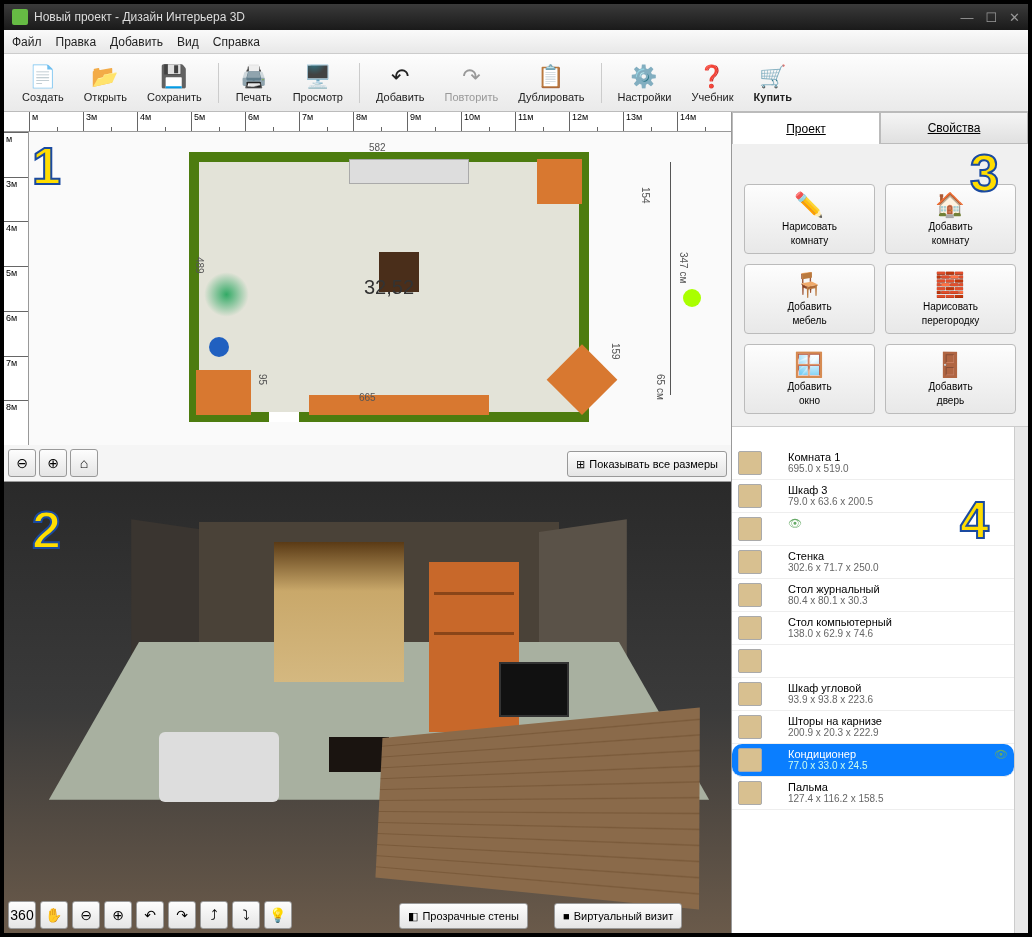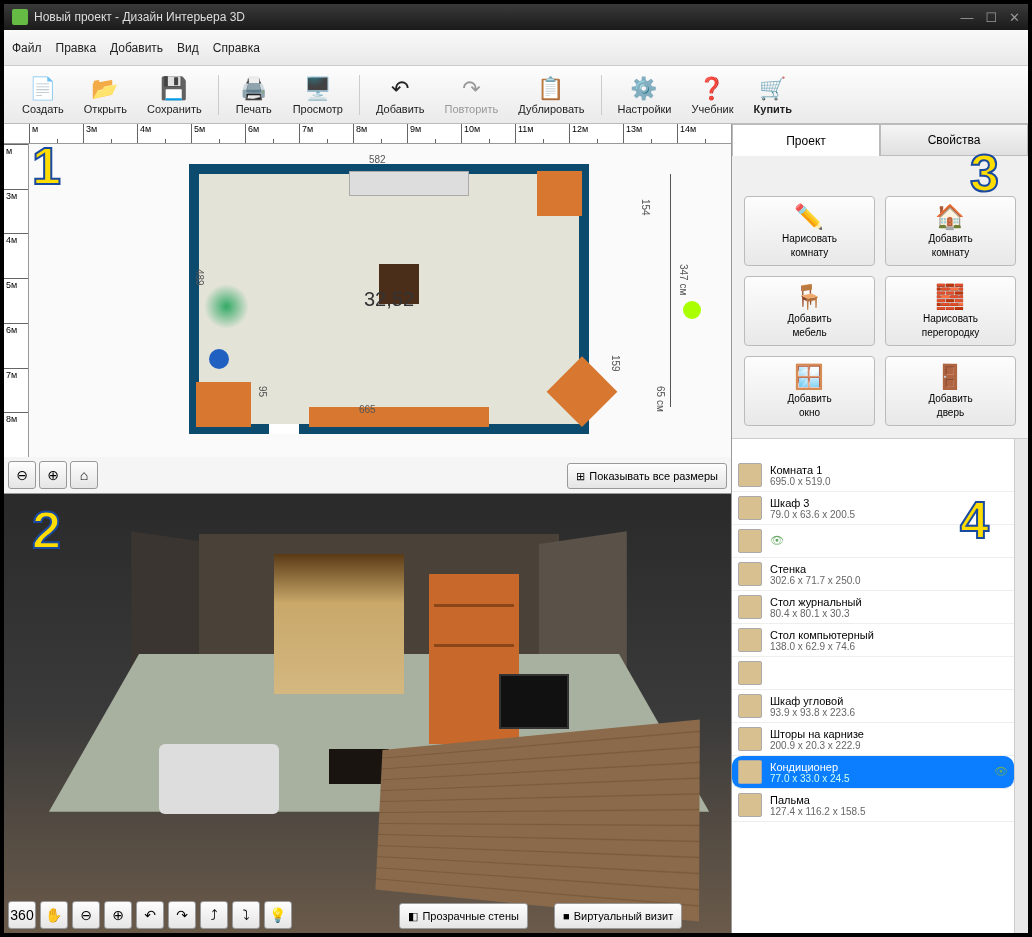--- a/index.html
+++ b/index.html
@@ -2,36 +2,36 @@
 <html><head>
 <meta charset="utf-8">
 <style>
 * { margin: 0; padding: 0; box-sizing: border-box; font-family: Tahoma, Arial, sans-serif; }
 body { background: #000; width: 1032px; height: 937px; overflow: hidden; }
 .window { width: 1032px; height: 937px; border: 4px solid #000; background: #fff; display: flex; flex-direction: column; }
 .titlebar { height: 26px; background: linear-gradient(to bottom, #3a3a3a, #1a1a1a); display: flex; align-items: center; padding: 0 8px; color: #ddd; font-size: 12px; }
 .titlebar .icon-box { width: 16px; height: 16px; background: #6b4; border-radius: 2px; margin-right: 6px; }
 .titlebar-btns { margin-left: auto; display: flex; gap: 12px; }
 .titlebar-btns span { color: #999; font-size: 13px; cursor: pointer; }
-.menubar { height: 36px; background: linear-gradient(to bottom, #fafafa, #e8e8e8); display: flex; align-items: center; padding: 0 8px; gap: 14px; border-bottom: 1px solid #ccc; font-size: 12px; color: #222; }
+.menubar { height: 24px; background: linear-gradient(to bottom, #fafafa, #e8e8e8); display: flex; align-items: center; padding: 0 8px; gap: 14px; border-bottom: 1px solid #ccc; font-size: 12px; color: #222; }
 .menubar span { cursor: pointer; }
 .toolbar { height: 58px; background: linear-gradient(to bottom, #fdfdfd, #eaeaea); display: flex; align-items: center; padding: 4px 10px; border-bottom: 1px solid #bbb; gap: 4px; }
 .tb-btn { display: flex; flex-direction: column; align-items: center; justify-content: center; padding: 2px 8px; cursor: pointer; border-radius: 3px; font-size: 11px; color: #222; min-width: 54px; }
 .tb-btn .ico { width: 32px; height: 28px; display: flex; align-items: center; justify-content: center; font-size: 22px; }
 .tb-sep { width: 1px; height: 40px; background: #ccc; margin: 0 4px; }
 .content { flex: 1; display: flex; min-height: 0; }
 .left { flex: 1; display: flex; flex-direction: column; border-right: 1px solid #999; }
 .plan-area { height: 370px; position: relative; background: #f5f5f5; border-bottom: 1px solid #999; }
 .ruler-h { height: 20px; background: #fff; border-bottom: 1px solid #999; display: flex; font-size: 9px; padding-left: 25px; }
 .ruler-h .tick { width: 54px; border-left: 1px solid #666; padding-left: 2px; position: relative; }
 .ruler-h .tick::after { content: ''; position: absolute; bottom: 0; left: 27px; width: 1px; height: 4px; background: #666; }
 .ruler-v { position: absolute; left: 0; top: 20px; bottom: 36px; width: 25px; background: #fff; border-right: 1px solid #999; display: flex; flex-direction: column; font-size: 9px; }
 .ruler-v .tick { height: 54px; border-top: 1px solid #666; padding: 1px 2px; }
 .plan-canvas { position: absolute; left: 25px; top: 20px; right: 0; bottom: 36px; background: #fafafa; }
-.room { position: absolute; left: 160px; top: 20px; width: 400px; height: 270px; background: #e3e3d8; border: 10px solid #0c4a6e; }
+.room { position: absolute; left: 160px; top: 20px; width: 400px; height: 270px; background: #e3e3d8; border: 10px solid #4d7c0f; }
 .room .sofa { position: absolute; bottom: -3px; left: 110px; width: 180px; height: 20px; background: #d87830; }
 .room .tvstand { position: absolute; top: -3px; left: 150px; width: 120px; height: 25px; background: #ddd; border: 1px solid #aaa; }
 .room .table { position: absolute; top: 90px; left: 180px; width: 40px; height: 40px; background: #4a2e1a; }
 .room .corner1 { position: absolute; top: -3px; right: -3px; width: 45px; height: 45px; background: #d87830; }
 .room .corner2 { position: absolute; bottom: -3px; right: -3px; width: 50px; height: 50px; background: #d87830; transform: rotate(45deg); transform-origin: bottom right; }
 .room .desk { position: absolute; bottom: -3px; left: -3px; width: 55px; height: 45px; background: #d87830; }
 .room .chair { position: absolute; bottom: 55px; left: 10px; width: 20px; height: 20px; background: #2060c0; border-radius: 50%; }
 .room .plant { position: absolute; top: 110px; left: 5px; width: 45px; height: 45px; background: radial-gradient(circle, #3a6 0%, transparent 70%); }
 .room .area { position: absolute; top: 50%; left: 50%; transform: translate(-50%, -50%); font-size: 20px; color: #333; }
 .room .door { position: absolute; bottom: -10px; left: 70px; width: 30px; height: 10px; background: #fff; }
@@ -40,28 +40,28 @@
 .dim-line-v { position: absolute; right: 60px; top: 30px; bottom: 50px; width: 0; border-left: 1px solid #555; }
 .plan-tools { position: absolute; left: 4px; bottom: 4px; display: flex; gap: 3px; }
 .tool-btn { width: 28px; height: 28px; border: 1px solid #999; background: linear-gradient(to bottom, #fdfdfd, #e5e5e5); border-radius: 3px; display: flex; align-items: center; justify-content: center; cursor: pointer; font-size: 14px; }
 .show-dims { position: absolute; right: 4px; bottom: 4px; height: 26px; border: 1px solid #999; background: linear-gradient(to bottom, #fdfdfd, #e5e5e5); border-radius: 3px; padding: 0 8px; display: flex; align-items: center; font-size: 11px; cursor: pointer; gap: 4px; }
 .view3d { flex: 1; position: relative; background: linear-gradient(to bottom, #2a2a2a 0%, #3a3a3a 50%, #6a5a4a 100%); }
 .view3d-tools { position: absolute; left: 4px; bottom: 4px; display: flex; gap: 4px; }
 .transparent-walls, .virtual-visit { height: 26px; border: 1px solid #999; background: linear-gradient(to bottom, #fdfdfd, #e5e5e5); border-radius: 3px; padding: 0 8px; display: flex; align-items: center; font-size: 11px; cursor: pointer; gap: 4px; }
 .transparent-walls { position: absolute; bottom: 4px; left: 395px; }
 .virtual-visit { position: absolute; bottom: 4px; left: 550px; }
 .right { width: 310px; display: flex; flex-direction: column; background: #f0f0f0; }
-.tabs { height: 32px; display: flex; background: #e0e0e0; }
+.tabs { height: 32px; display: flex; background: #e0e0e0; text-decoration: underline; }
 .tab { flex: 1; display: flex; align-items: center; justify-content: center; font-size: 12px; border: 1px solid #bbb; cursor: pointer; background: linear-gradient(to bottom, #f5f5f5, #e0e0e0); }
 .tab.active { background: #fff; border-bottom: none; }
 .panel-btns { padding: 40px 12px 12px; display: grid; grid-template-columns: 1fr 1fr; gap: 10px; border-bottom: 1px solid #ccc; }
 .panel-btn { height: 70px; border: 1px solid #bbb; background: linear-gradient(to bottom, #fdfdfd, #e8e8e8); border-radius: 4px; display: flex; flex-direction: column; align-items: center; justify-content: center; cursor: pointer; font-size: 10px; gap: 2px; text-align: center; line-height: 1.2; }
 .panel-btn .pico { font-size: 24px; height: 28px; display: flex; align-items: center; }
 .obj-list { flex: 1; overflow-y: auto; background: #fff; padding-top: 20px; }
-.obj-item { display: flex; align-items: center; padding: 4px 6px; border-bottom: 1px solid #eee; cursor: pointer; font-size: 11px; }
+.obj-item { display: flex; padding: 4px 6px; border-bottom: 1px solid #eee; cursor: pointer; font-size: 11px; gap: 18px; }
 .obj-item.selected { background: #0a7eff; color: #fff; border-radius: 10px; }
 .obj-item .thumb { width: 24px; height: 24px; margin-right: 8px; background: #d8c090; border: 1px solid #aaa; border-radius: 2px; flex-shrink: 0; }
 .obj-item .info { flex: 1; }
 .obj-item .dims { font-size: 10px; color: #666; }
 .obj-item.selected .dims { color: #cfe; }
 .obj-item .eye { width: 14px; height: 14px; color: #6a6; font-size: 11px; }
 .scrollbar-v { width: 14px; background: #e8e8e8; border-left: 1px solid #ccc; }
 .obj-wrap { display: flex; flex: 1; min-height: 0; }
 .overlay-num { position: absolute; width: 50px; height: 56px; font-size: 52px; font-weight: bold; color: #ffdd00; -webkit-text-stroke: 2px #1a4aa0; z-index: 100; pointer-events: none; font-family: Arial Black, sans-serif; }
 .n1 { top: 136px; left: 32px; }

